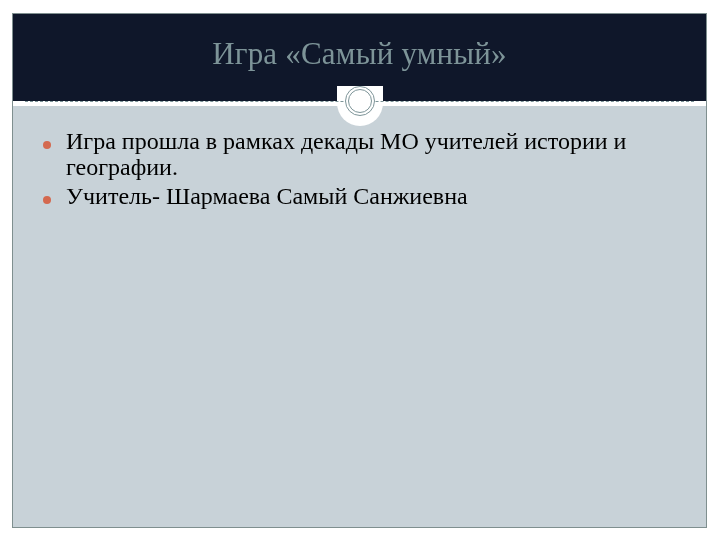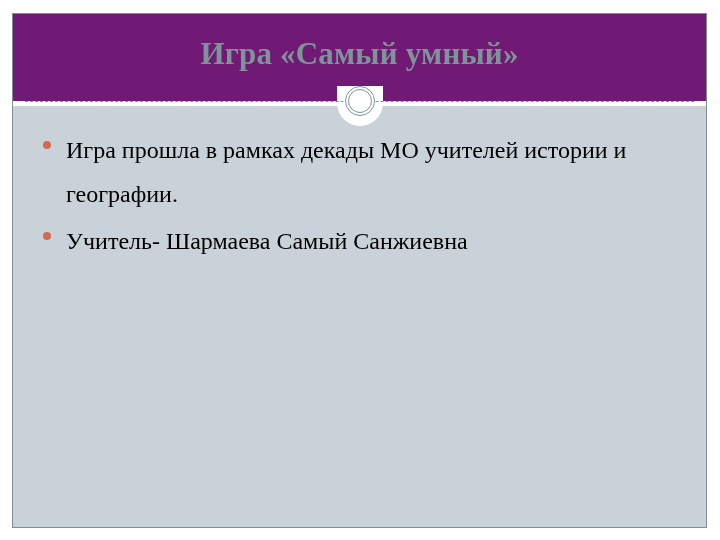--- a/index.html
+++ b/index.html
@@ -27,22 +27,21 @@
     overflow: hidden;
   }
 
   
   .title-band {
     position: absolute;
     left: 0;
     top: 0;
     width: 100%;
     height: 87px;
-    background: #701a75;
-    font-weight: bold;
+    background: #0f172a;
   }
   .slide-title {
     position: absolute;
     left: 0;
     top: 21px;
     width: 100%;
     text-align: center;
     font-size: 31px;
     line-height: 38px;
     letter-spacing: 0.2px;
@@ -114,21 +113,21 @@
     width: 630px;
     margin: 0;
     padding: 0;
     list-style: none;
   }
   .bullet-item {
     position: relative;
     padding-left: 33px;
     margin-bottom: 3px;
     font-size: 24px;
-    line-height: 44px;
+    line-height: 26px;
     color: #000000;
   }
   .bullet-marker {
     position: absolute;
     left: 10px;
     top: 13px;
     width: 8px;
     height: 8px;
     border-radius: 50%;
     background: #d4694f;

